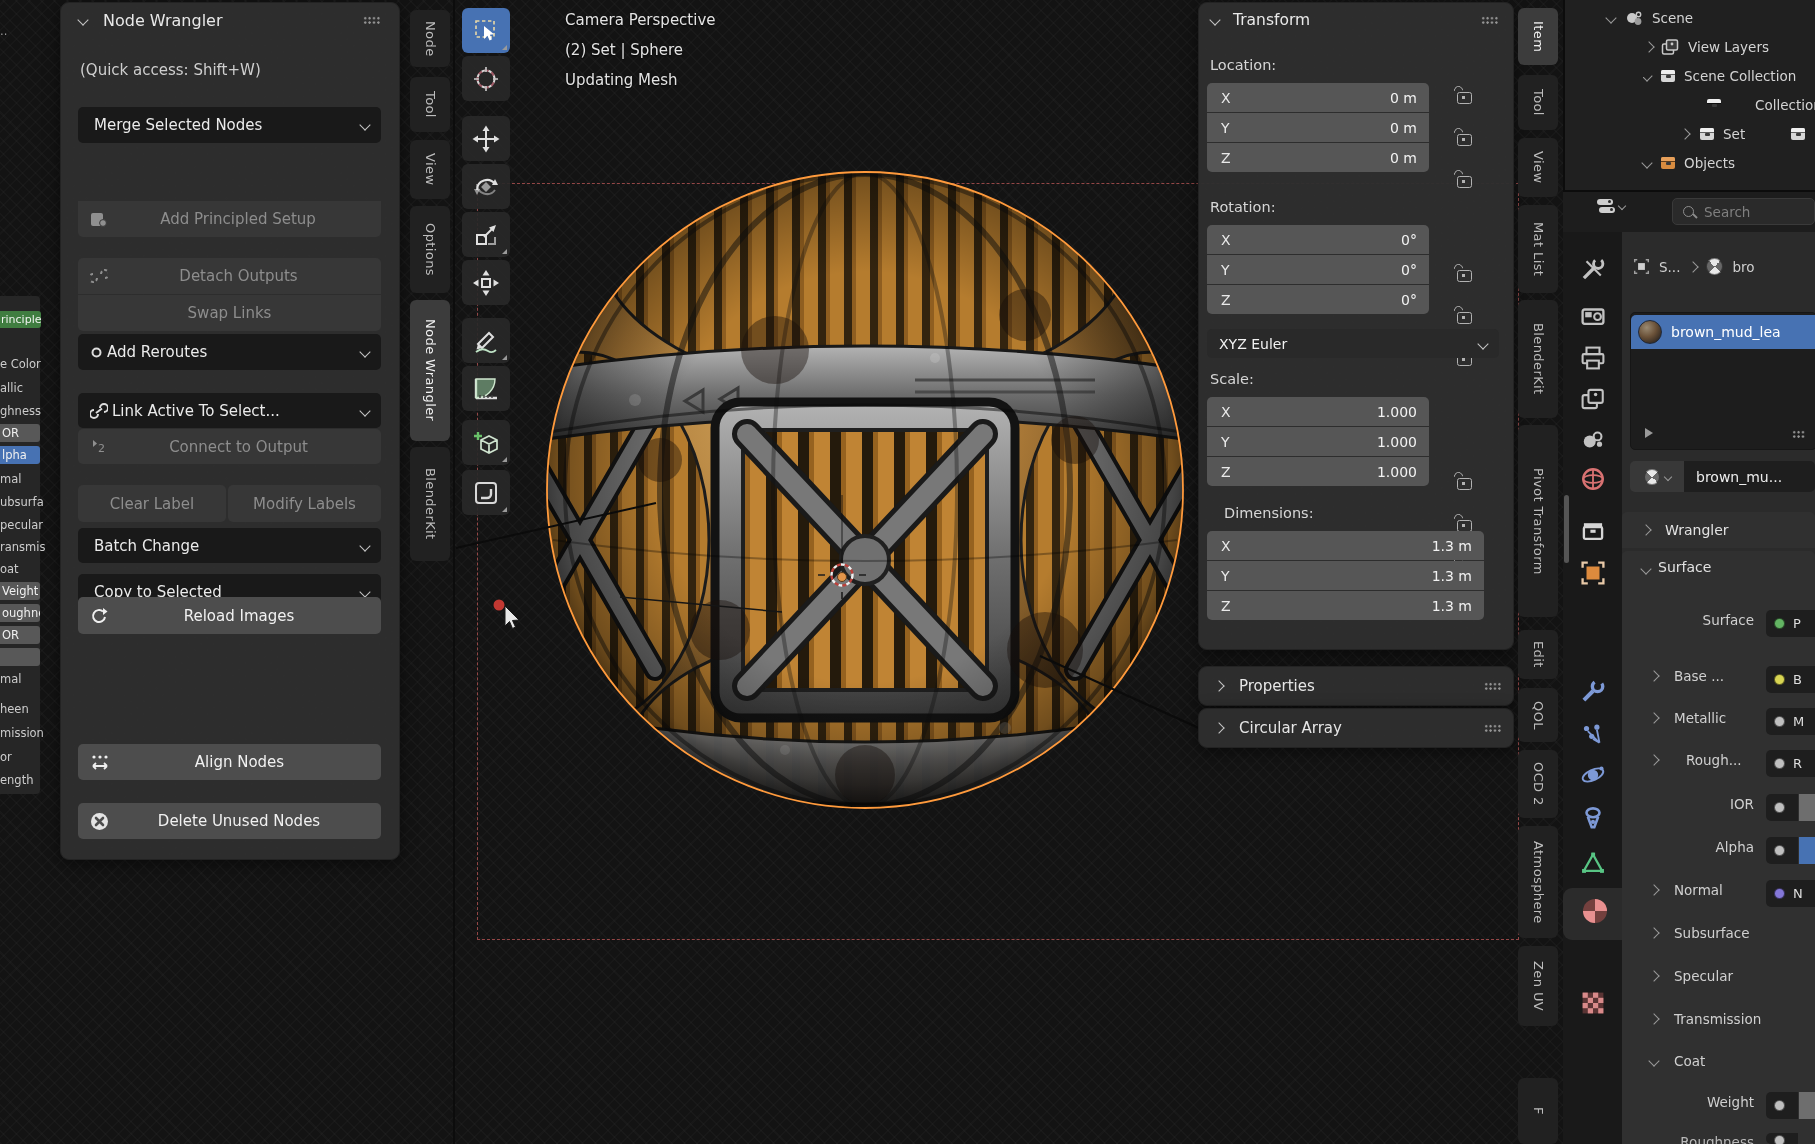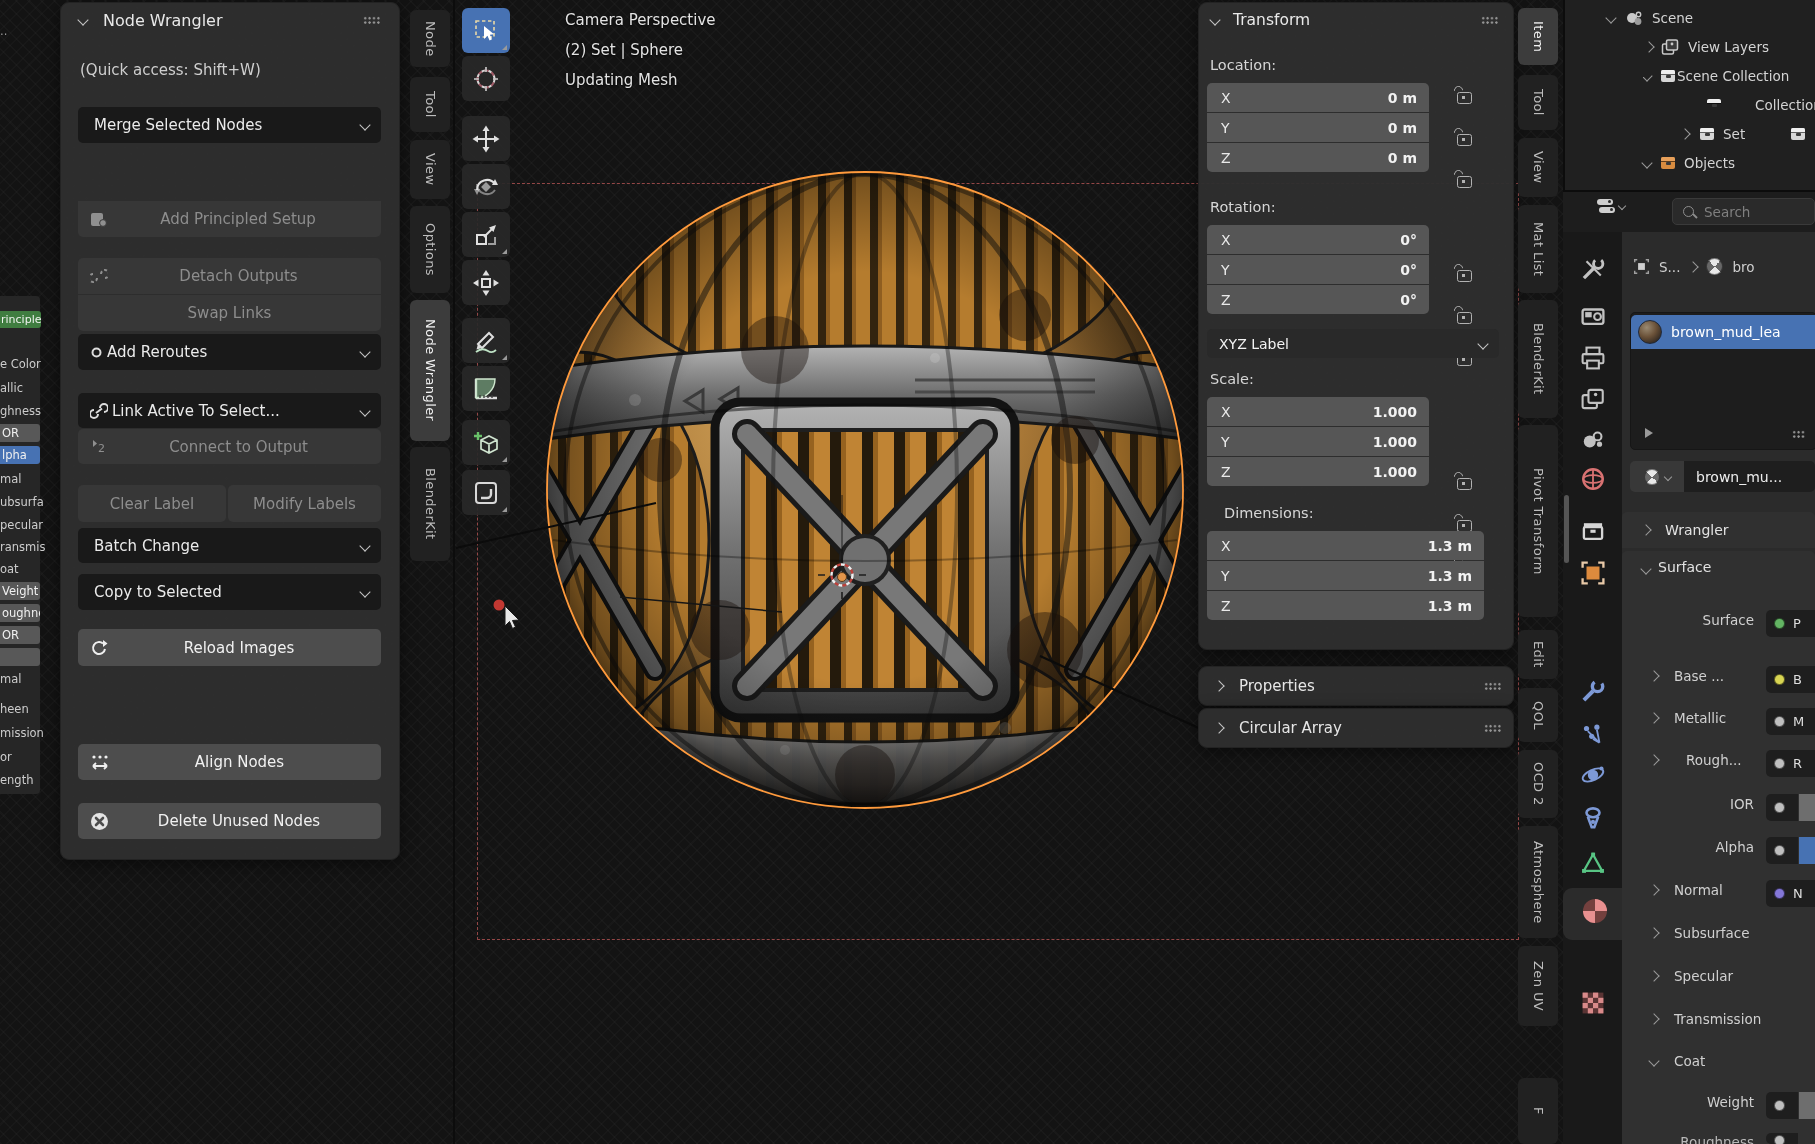--- a/index.html
+++ b/index.html
@@ -24,21 +24,21 @@
          font-size:15px;box-sizing:border-box;padding:0 12px;}
   .nwbtn .lbl{flex:1;text-align:center;white-space:nowrap;}
   .nwbtn.dd{background:#191919;color:#ebebeb;}
   .nwbtn.dd .lbl{text-align:left;padding-left:4px;}
   .nwbtn.dis{background:#373737;color:#8d8d8d;}
   .nwbtn.lit{background:#4d4d4d;color:#f1f1f1;}
   .nwbtn svg{flex:0 0 auto;}
   
   .trow{position:absolute;background:#565656;color:#f2f2f2;font-size:14px;display:flex;align-items:center;overflow:hidden;}
   .trow .ax{width:34px;padding-left:14px;color:#eaeaea;}
-  .trow .vv{flex:1;text-align:right;padding-right:12px;font-weight:bold;}
+  .trow .vv{flex:1;text-align:right;padding-right:12px;}
   .rtop{border-radius:5px 5px 0 0;}
   .rbot{border-radius:0 0 5px 5px;}
   .plabel{position:absolute;font-size:14.5px;color:#d6d6d6;}
   .lock{position:relative;width:13px;height:10px;border:1.5px solid #b2b2b2;border-radius:2.5px;}
   .lock::before{content:"";position:absolute;width:7px;height:7px;border:1.5px solid #b2b2b2;border-radius:50%;
     border-bottom-color:transparent;border-right-color:transparent;transform:rotate(40deg);top:-7px;left:-4px;}
   .lock::after{content:"";position:absolute;width:3px;height:3px;background:#b2b2b2;left:4px;top:3px;}
   
   .vtab{position:absolute;width:40px;writing-mode:vertical-rl;display:flex;align-items:center;justify-content:center;
         background:#212121;color:#bdbdbd;font-size:13px;border-radius:6px;letter-spacing:.4px;white-space:nowrap;}
@@ -355,21 +355,21 @@
     <div class="nwbtn dd" style="top:525px;height:35px;">
       <span class="lbl">Batch Change</span>
       <span class="chev d"></span>
     </div>
 
     <div class="nwbtn dd" style="top:571px;height:36px;">
       <span class="lbl">Copy to Selected</span>
       <span class="chev d"></span>
     </div>
 
-    <div class="nwbtn lit" style="top:626px;height:37px;">
+    <div class="nwbtn lit" style="top:594px;height:37px;">
       <svg width="19" height="17" viewBox="0 0 19 17">
         <path d="M15,10 A6,6 0 1 1 13,4.5" fill="none" stroke="#efefef" stroke-width="2"></path>
         <polygon points="13,1 13,8 17.5,4.5" fill="#efefef"></polygon>
       </svg>
       <span class="lbl">Reload Images</span>
     </div>
     <div class="nwbtn lit" style="top:741px;height:36px;">
       <svg width="20" height="17" viewBox="0 0 20 17">
         <circle cx="4" cy="3" r="1.6" fill="#efefef"></circle>
           <circle cx="10" cy="3" r="1.6" fill="#efefef"></circle>
@@ -427,21 +427,21 @@
     </div>
     <div class="trow rbot" style="left:8px;top:282px;width:222px;height:29px;">
       <span class="ax">Z</span>
       <span class="vv">0°</span>
     </div>
     <div class="lock abs" style="left:258px;top:231px;"></div>
     <div class="lock abs" style="left:258px;top:261px;"></div>
     <div class="lock abs" style="left:258px;top:291px;"></div>
 
     <div class="trow" style="left:8px;top:326px;width:292px;height:29px;background:#292929;border-radius:5px;">
-      <span style="padding-left:12px;">XYZ Label</span>
+      <span style="padding-left:12px;">XYZ Euler</span>
       <span style="flex:1"></span>
       <span class="chev d" style="margin-right:12px;"></span>
     </div>
 
     <div class="plabel" style="left:11px;top:368px;">Scale:</div>
     <div class="trow rtop" style="left:8px;top:394px;width:222px;height:29px;">
       <span class="ax">X</span>
       <span class="vv">1.000</span>
     </div>
     <div class="trow" style="left:8px;top:424px;width:222px;height:29px;">
@@ -511,21 +511,21 @@
     <svg width="19" height="18" viewBox="0 0 19 18" style="margin-left:8px;">
       <rect x="1.5" y="6" width="11" height="10" rx="1.5" fill="none" stroke="#c9c9c9" stroke-width="1.5"></rect>
       <rect x="5.5" y="2" width="11" height="10" rx="1.5" fill="#3a3a3a" stroke="#c9c9c9" stroke-width="1.5"></rect>
       <circle cx="11" cy="6" r="1.4" fill="#c9c9c9"></circle>
     </svg>
     <span style="margin-left:8px;">View Layers</span>
   </div>
   <div class="olrow" style="left:1643px;top:61px;width:172px;overflow:hidden;">
     <span class="chev d dim"></span>
     <span class="boxicon" style="margin-left:10px;"></span>
-    <span style="margin-left:2px;">Scene Collection</span>
+    <span style="margin-left:9px;">Scene Collection</span>
   </div>
   <div class="olrow" style="left:1707px;top:90px;width:108px;overflow:hidden;gap:39px;">
     <span class="boxicon"></span>
     <span style="margin-left:9px;">Collection</span>
   </div>
   <div class="olrow" style="left:1681px;top:119px;width:134px;overflow:hidden;">
     <span class="chev r dim"></span>
     <span class="boxicon" style="margin-left:11px;"></span>
     <span style="margin-left:9px;">Set</span>
     <span class="boxicon" style="margin-left:46px;"></span>

